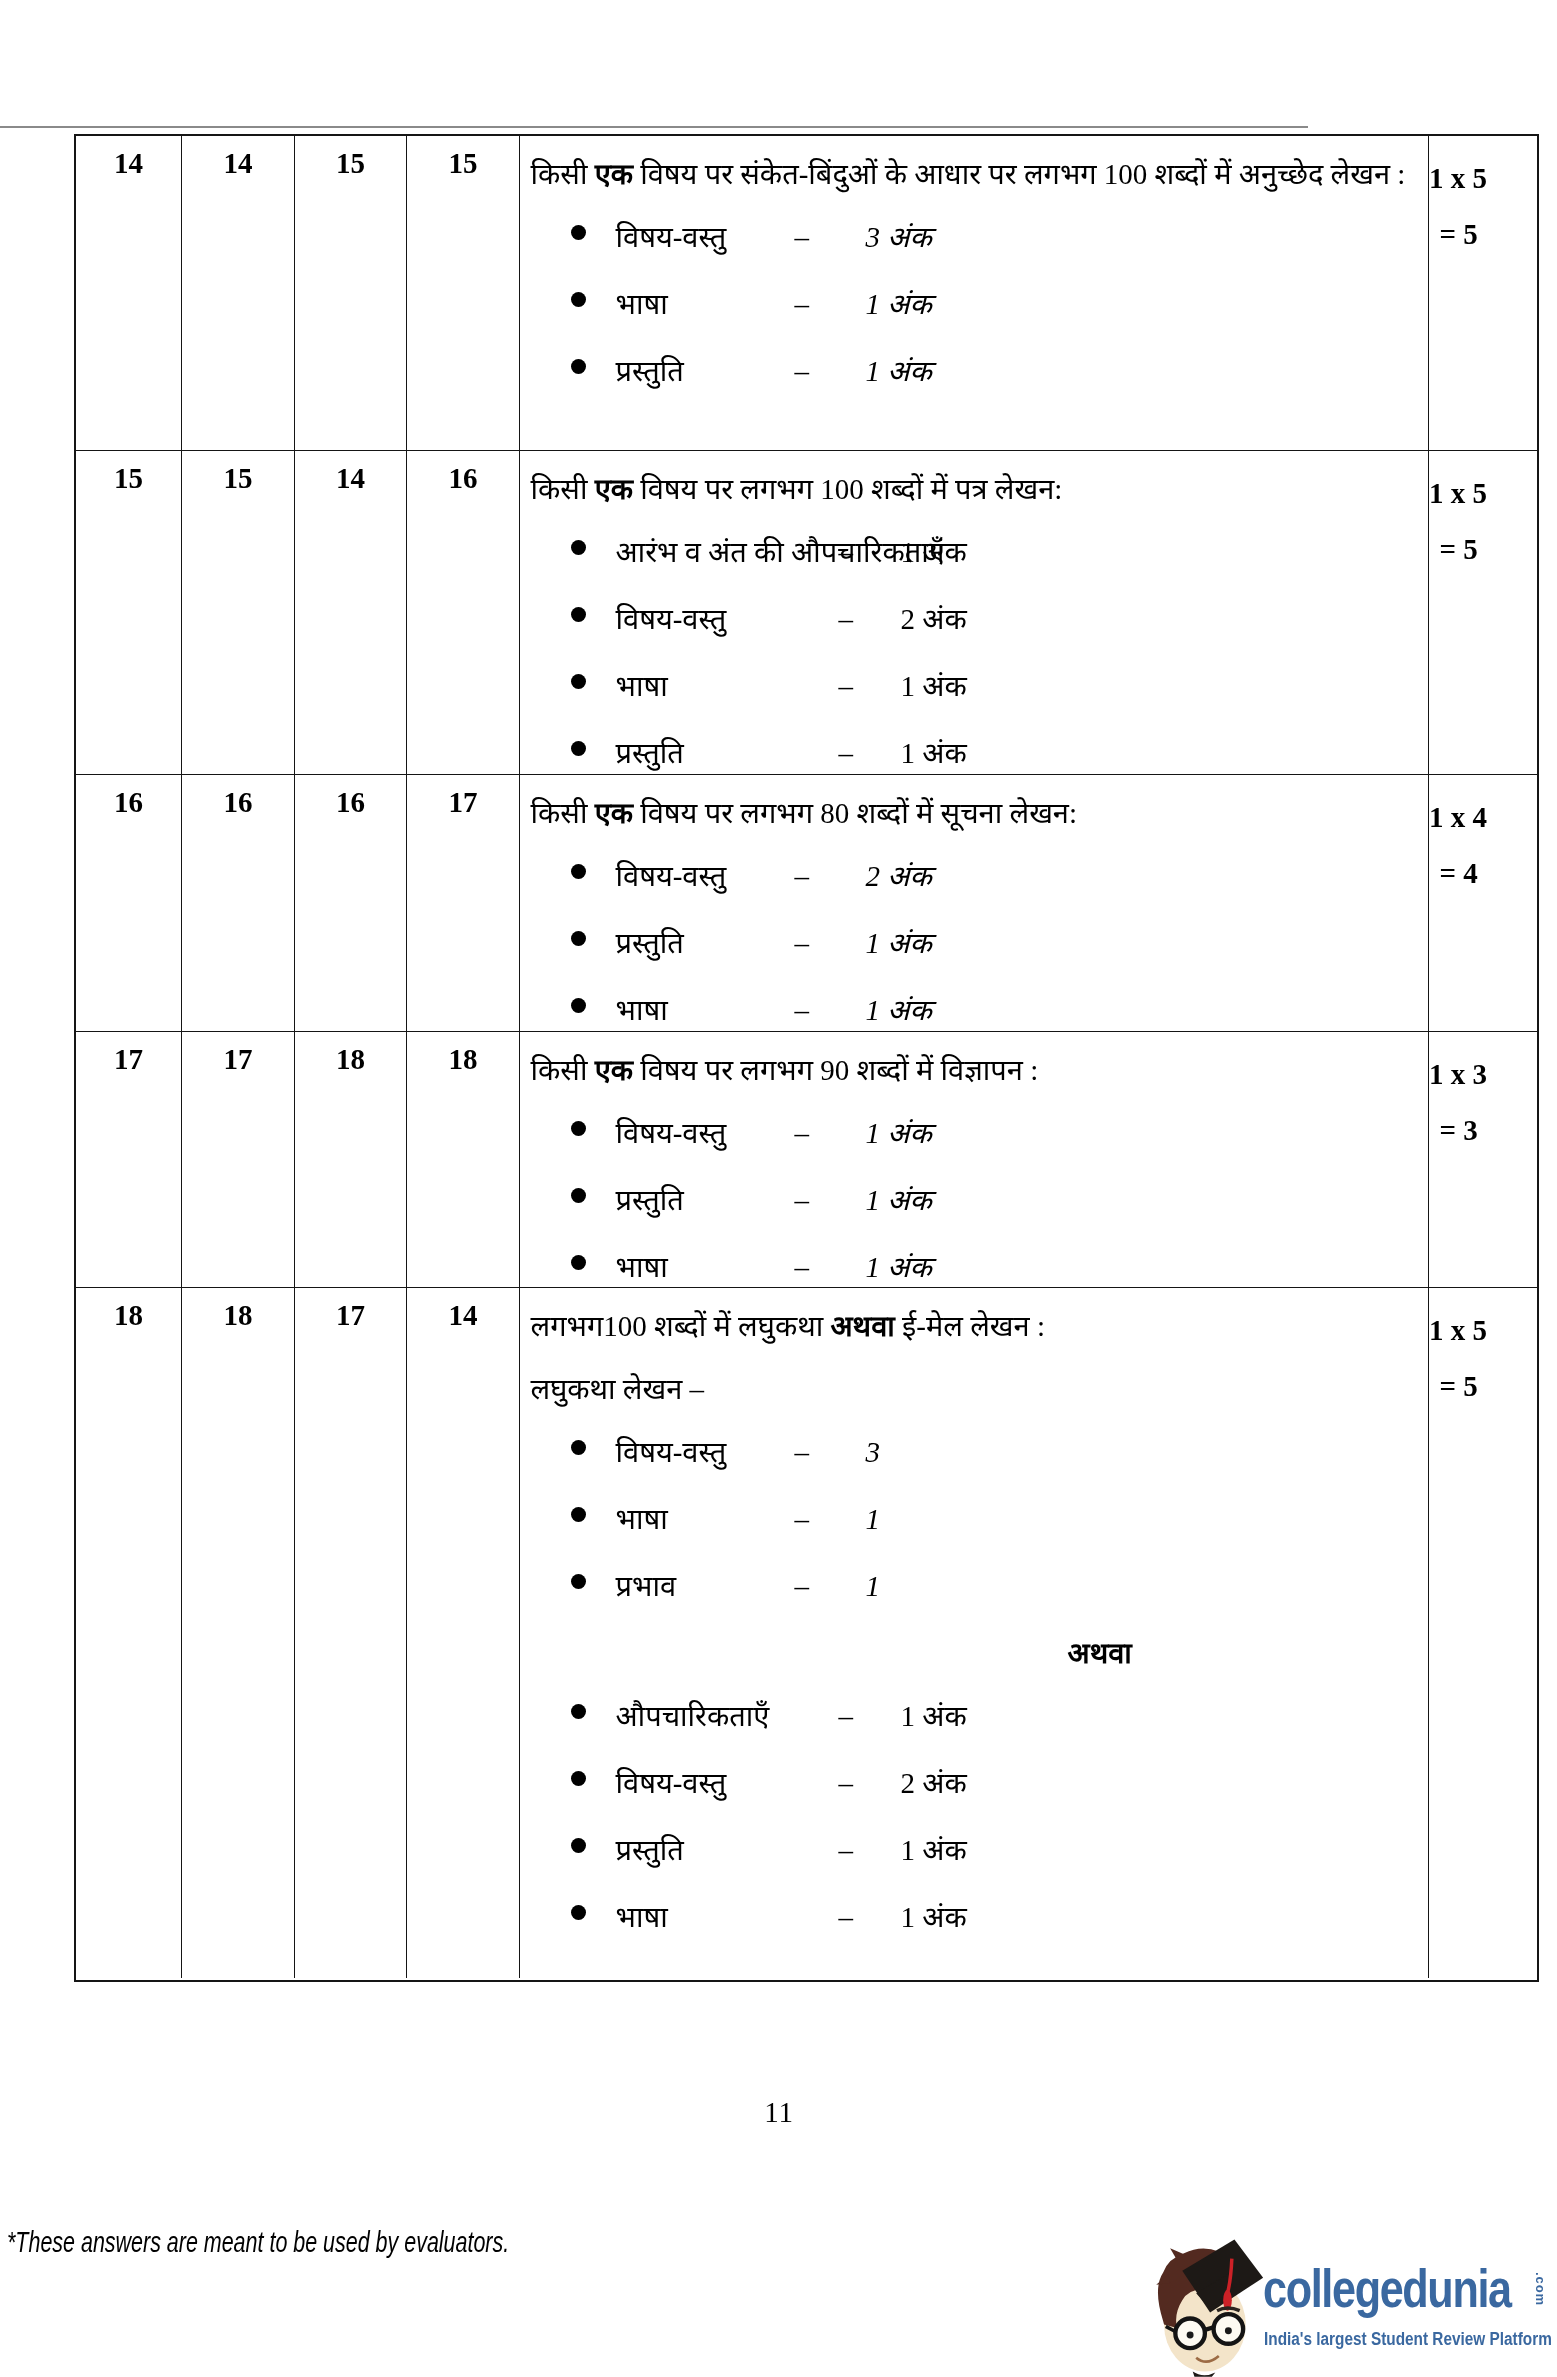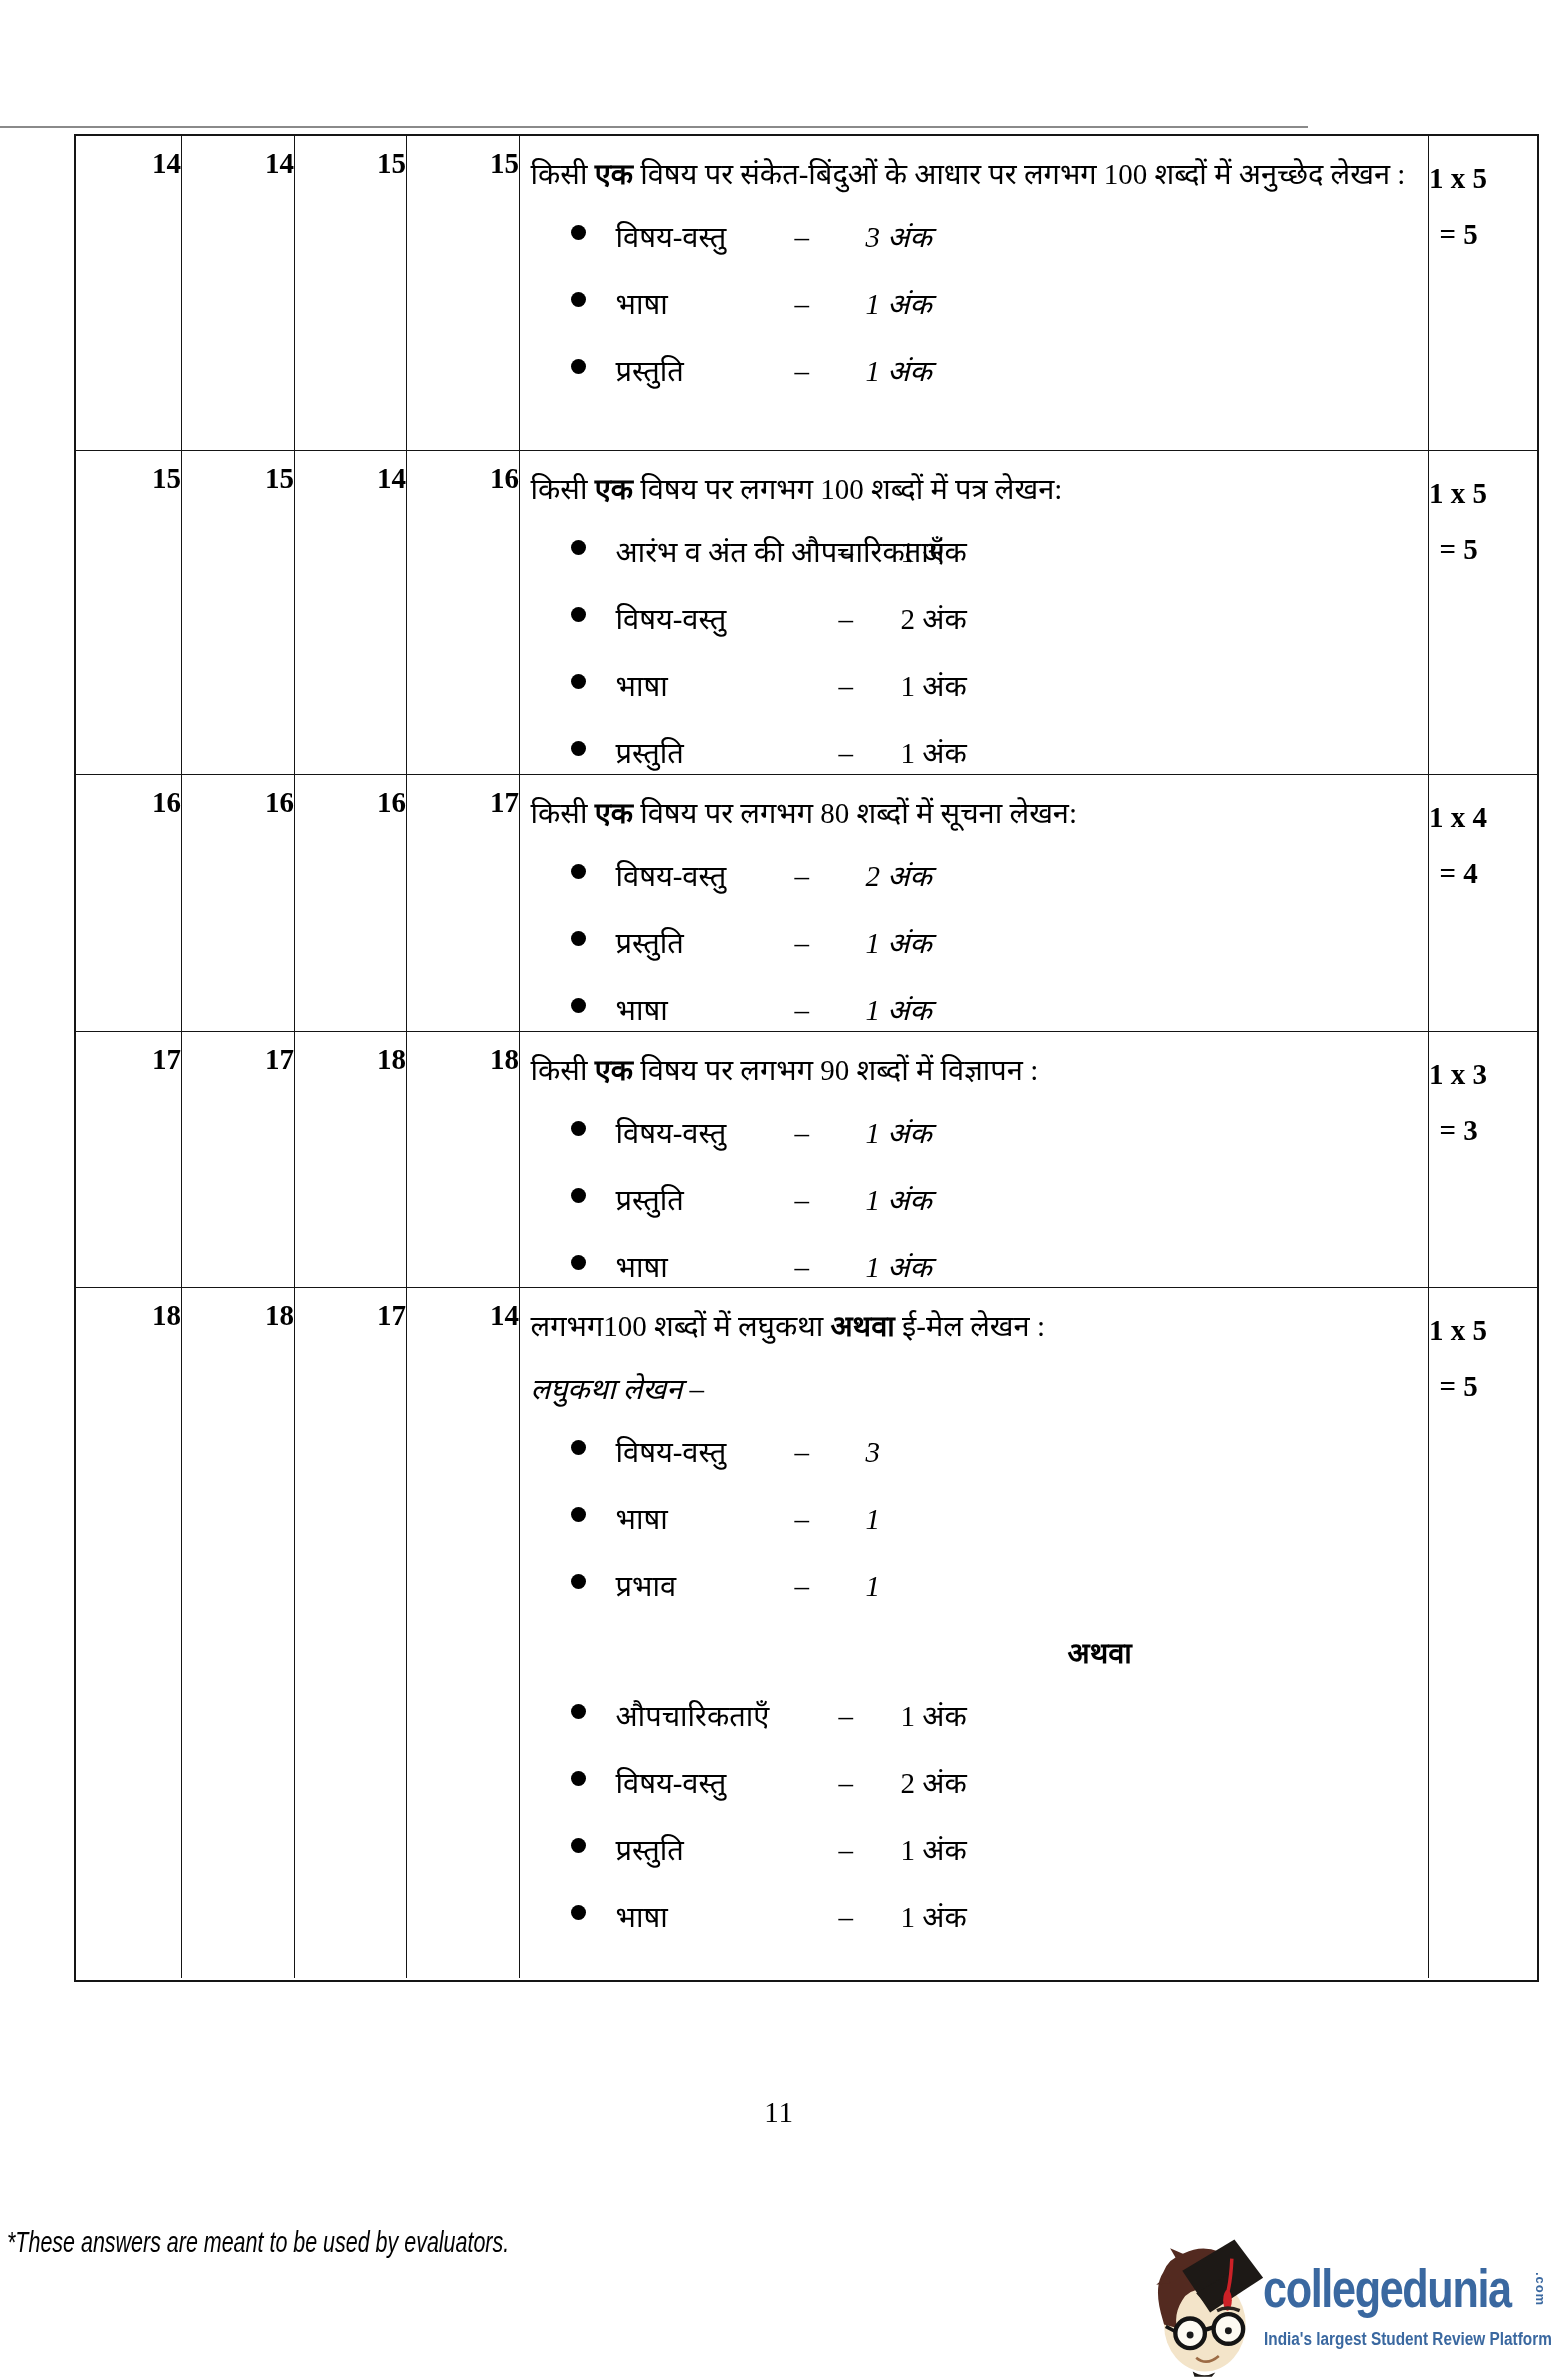--- a/index.html
+++ b/index.html
@@ -15,25 +15,25 @@
   .mtable{
     position:absolute;left:74px;top:134px;width:1465px;height:1848px;
     border:2.6px solid #151515;box-sizing:border-box;background:#fff;
   }
   .trow{display:grid;grid-template-columns:106px 113px 112px 113px 909px 1fr;
     border-bottom:1.7px solid #151515;box-sizing:border-box;}
   .trow:last-child{border-bottom:none;}
   .r1{height:315px}.r2{height:324px}.r3{height:257px}.r4{height:256px}.r5{height:690px}
   .cell{border-right:1.7px solid #151515;box-sizing:border-box;overflow:hidden;}
   .cell:last-child{border-right:none;}
-  .numcell{font-weight:bold;font-size:29px;text-align:right;padding-top:10.5px;}
+  .numcell{font-weight:bold;font-size:29px;text-align:center;padding-top:10.5px;}
   .desc{padding:7px 10.5px 0 10.5px;font-size:29px;line-height:63px;}
   .heading{line-height:63px;}
   .heading b{font-weight:bold;}
-  .subheading{line-height:63px;font-style:italic;}
+  .subheading{line-height:63px;}
   .centerword{line-height:63px;font-weight:bold;margin-left:537px;width:-moz-fit-content;width:fit-content;}
   .bullet-item{position:relative;height:67px;}
   .bullet-item .dot{position:absolute;left:40px;top:19px;width:15px;height:15px;border-radius:50%;background:#000;}
   .bullet-item .blabel{position:absolute;left:85px;top:0;white-space:nowrap;line-height:63px;}
   .bullet-item .bdash{position:absolute;top:0;line-height:63px;}
   .bullet-item .bvalue{position:absolute;top:0;white-space:nowrap;line-height:63px;}
   .bullet-item.vA .bdash{left:264px;} .bullet-item.vA .bvalue{left:335px;font-style:italic;}
   .bullet-item.vB .bdash{left:308px;} .bullet-item.vB .bvalue{left:370px;}
   .markscell{font-weight:bold;font-size:29px;text-align:left;padding-top:26px;}
   .mline2{margin-top:23px;padding-left:10.5px;}

